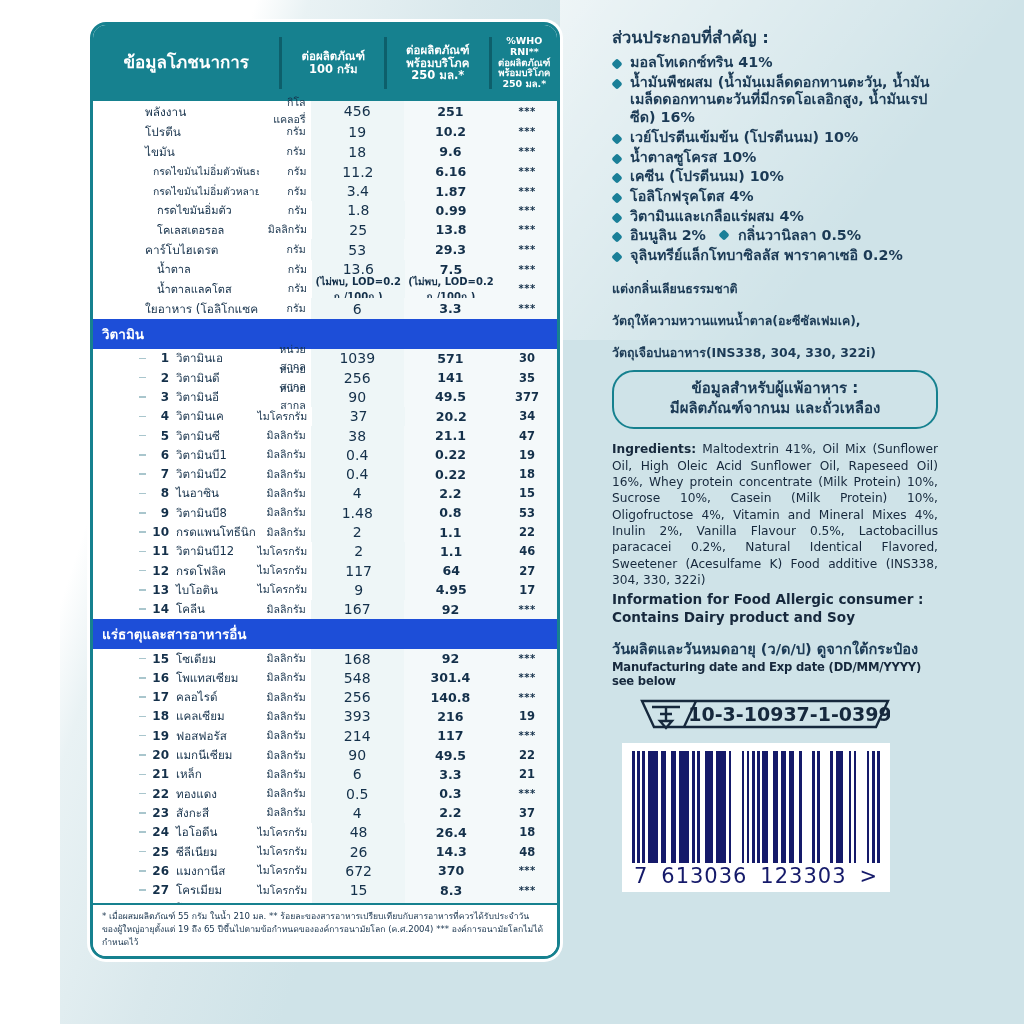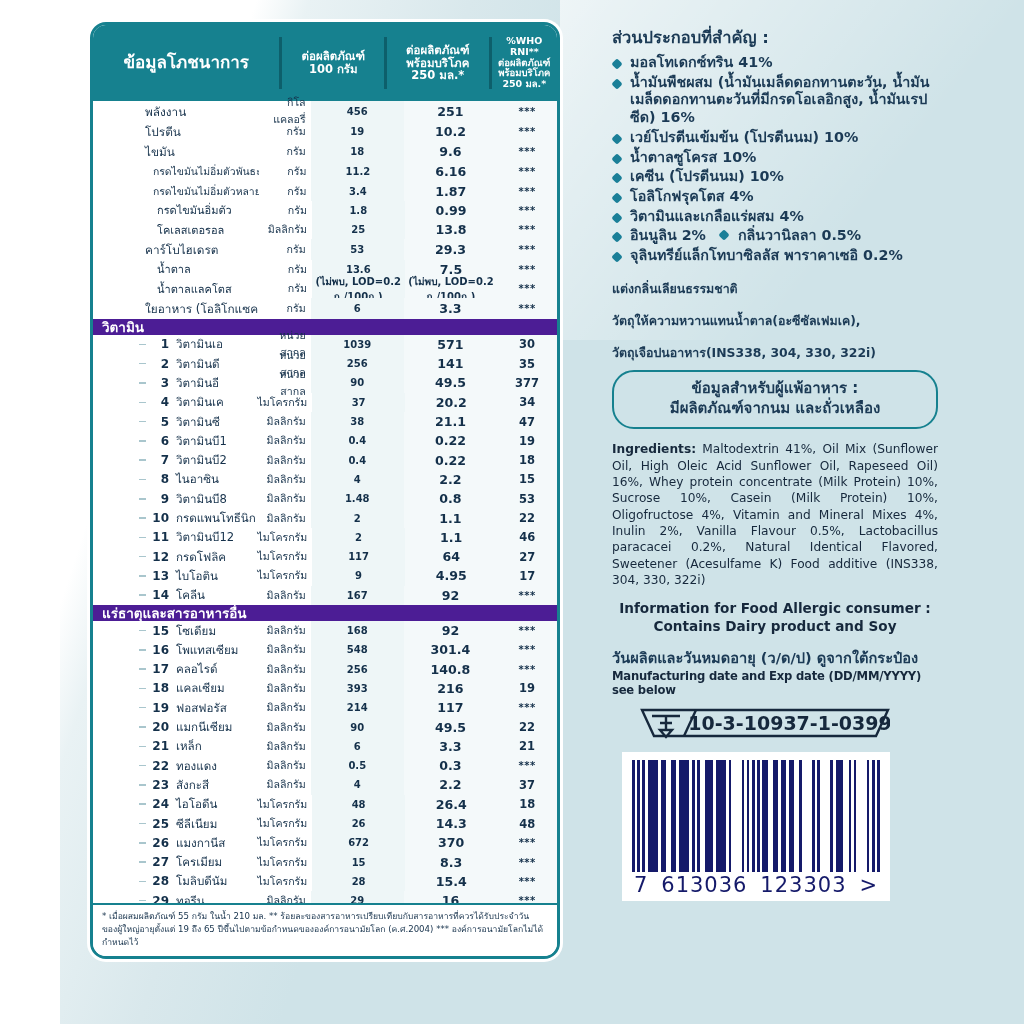--- a/index.html
+++ b/index.html
@@ -61,39 +61,39 @@
 
   .tbody { font-size: 11.8px; color: #14304a; margin-left: 44px; }
   .row {
     display: flex; align-items: center; height: 19.3px;
   }
   .row.tall { height: 20.4px; }
   .c-name   { width: 144px; padding-left: 8px; white-space: nowrap; overflow: hidden; }
   .c-name.ind  { padding-left: 20px; font-size: 11px; }
   .c-name.ind2 { padding-left: 16px; font-size: 10.4px; }
   .c-unit   { width: 62px; text-align: right; padding-right: 5px; font-size: 10.6px; }
-  .c-v1     { width: 112px; text-align: center; font-weight: bold; font-size: 10px; background: #eef6f7; height: 100%; display: flex; align-items: center; justify-content: center; }
+  .c-v1     { width: 112px; text-align: center; font-weight: normal; font-size: 14px; background: #eef6f7; height: 100%; display: flex; align-items: center; justify-content: center; }
   .c-v2     { width: 112px; text-align: center; font-weight: bold; font-size: 12.6px; background: #f4f9fa; height: 100%; display: flex; align-items: center; justify-content: center; }
   .c-v3     { width: 72px;  text-align: center; font-weight: bold; font-size: 11.5px; background: #f4f9fa; height: 100%; display: flex; align-items: center; justify-content: center; color:#14304a; }
   .c-v1.sm, .c-v2.sm { font-size: 10px; font-weight: bold; }
   .stars { letter-spacing: .5px; font-size: 10px; }
 
   
   .row.num .c-name { display: flex; align-items: baseline; padding-left: 8px; }
   .idx { width: 24px; text-align: right; margin-right: 7px; font-weight: bold; font-size: 12px; }
   .nm  { font-size: 11.6px; }
   
   .row.num::before {
     content: ""; width: 7px; height: 1.5px; background: #a9c6cd;
     margin-left: 2px; margin-right: -9px; flex: none;
   }
 
   .section-band {
-    background: #4c1d95; color: #ffffff; font-weight: bold;
-    font-size: 13.5px; height: 16px; display: flex; align-items: center;
+    background: #1d4ed8; color: #ffffff; font-weight: bold;
+    font-size: 13.5px; height: 30px; display: flex; align-items: center;
     padding-left: 9px;
   }
 
   .footnote {
     position: absolute; left: 0; right: 0; bottom: 0;
     padding: 5px 9px 7px 9px;
     font-size: 8.6px; line-height: 1.5; color: #14304a;
     border-top: 2px solid #16818f;
     background: #ffffff;
   }
@@ -131,22 +131,21 @@
   #allergy-box .l1 { font-size: 15px; font-weight: bold; color: #1b3a55; line-height: 1.3; }
   #allergy-box .l2 { font-size: 15px; font-weight: bold; color: #1b3a55; line-height: 1.3; }
 
   .ing-en {
     font-size: 12.2px; line-height: 1.34; color: #16283c;
     text-align: justify;
   }
   .ing-en b { font-weight: bold; }
   .allergic-en {
     font-size: 13.6px; font-weight: bold; color: #16283c; line-height: 1.26;
-    margin-top: 12px;
-    text-align: center;
+    margin-top: 3px;
   }
   .mfg-th { font-size: 14.6px; font-weight: bold; color: #1b3a55; margin-top: 11px; }
   .mfg-en { font-size: 11.6px; font-weight: bold; color: #16283c; margin-top: 0px; letter-spacing: -.2px; }
 
   
   #fda-ribbon {
     margin: 9px 0 0 28px; width: 250px; height: 34px; position: relative;
   }
   #fda-ribbon svg { display: block; }
 

